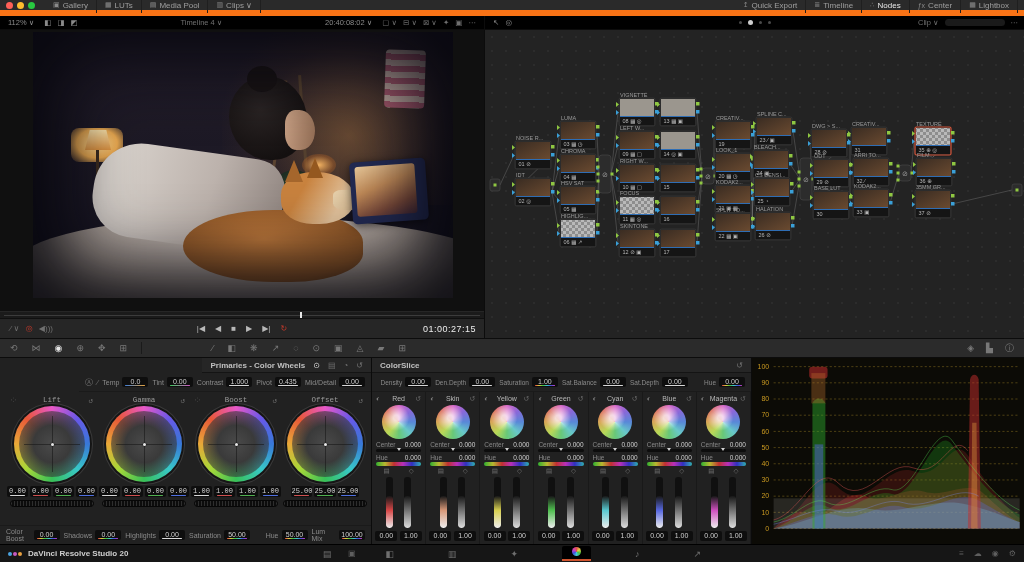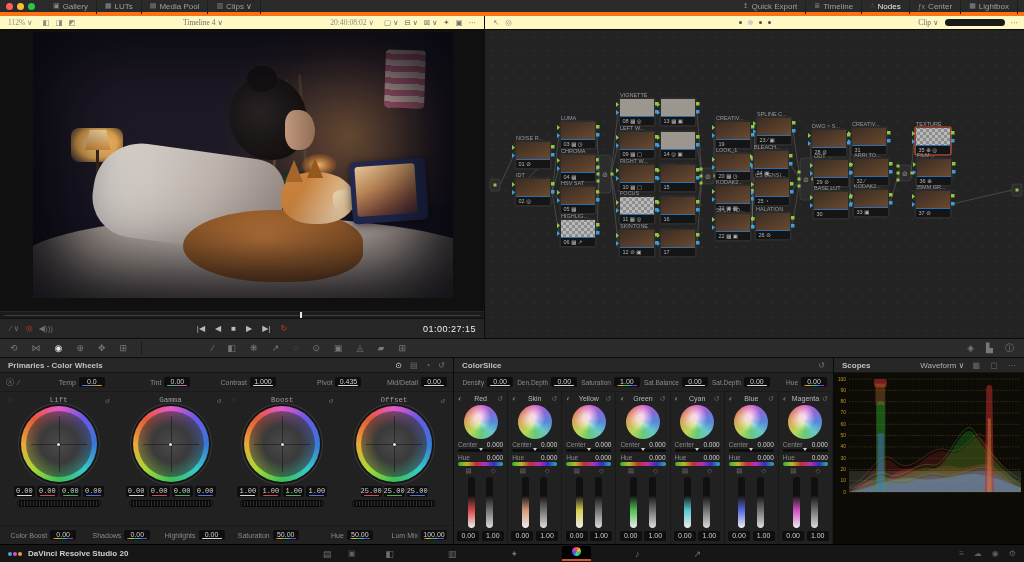--- a/index.html
+++ b/index.html
@@ -1,31 +1,31 @@
 <!DOCTYPE html>
 <html><head>
 <meta charset="utf-8">
 <style>
   * { margin:0; padding:0; box-sizing:border-box; }
   html,body { background:#000; }
   body { font-family:"Liberation Sans", sans-serif; }
   .app { position:relative; width:1024px; height:562px; background:#1d1d1d; color:#b5b5b5; font-size:8px; overflow:hidden; display:flex; flex-direction:column; }
 
   
-  .titlebar { height:16px; background:#2a2a2a; border-bottom:4px solid #f97316; display:flex; align-items:center; padding:0 6px; flex:0 0 auto; }
+  .titlebar { height:16px; background:#2a2a2a; border-bottom:6px solid #f97316; display:flex; align-items:center; padding:0 6px; flex:0 0 auto; }
   .traffic { display:flex; gap:4px; margin-right:10px; }
   .traffic span { width:7px; height:7px; border-radius:50%; display:block; }
   .tb-btn { display:flex; align-items:center; gap:3px; padding:0 8px; height:16px; color:#9f9f9f; cursor:default; border-right:1px solid #1f1f1f; }
   .tb-btn .ic { font-size:7px; color:#8a8a8a; }
   .tb-btn.active { color:#e8e8e8; }
   .tb-title { position:absolute; left:0; right:0; text-align:center; color:#d5d5d5; font-weight:bold; pointer-events:none; }
   .tb-right { margin-left:auto; display:flex; }
 
   
-  .subhead { height:14px; background:#fef9c3; border-bottom:1px solid #0c0c0c; display:flex; flex:0 0 auto; font-size:7.5px;font-family:Liberation Serif, serif; }
+  .subhead { height:14px; background:#000000; border-bottom:1px solid #0c0c0c; display:flex; flex:0 0 auto; font-size:7.5px; }
   .subhead .lefthalf { width:485px; display:flex; align-items:center; padding:0 6px; gap:6px; border-right:1px solid #0c0c0c; }
   .subhead .righthalf { flex:1; display:flex; align-items:center; padding:0 6px; gap:6px; position:relative; }
   .mini-btn { color:#8a8a8a; padding:0 2px; }
   .dim { color:#6f6f6f; }
   .spacer { flex:1; }
   .dots { position:absolute; left:0; right:0; display:flex; justify-content:center; gap:6px; align-items:center; pointer-events:none; }
   .dots i { width:3px; height:3px; border-radius:50%; background:#4a4a4a; }
   .dots i.on { width:5px; height:5px; background:#cfcfcf; }
 
   
@@ -54,21 +54,21 @@
   .palbar .on { color:#e8e8e8; }
   .palbar .right { margin-left:auto; display:flex; gap:12px; }
 
   
   .palettes { flex:1; display:flex; min-height:0; }
   .panel { background:#212121; border-right:1px solid #0b0b0b; display:flex; flex-direction:column; }
   .panel-head { height:15px; background:#262626; border-bottom:1px solid #141414; display:flex; align-items:center; padding:0 8px; color:#c0c0c0; font-weight:bold; font-size:8px; flex:0 0 auto; }
   .panel-head .hic { font-weight:normal; color:#707070; margin-left:8px; }
   .panel-head .hic.on { color:#d8d8d8; }
 
-  .p-primaries { width:454px; }
+  .p-primaries { width:372px;align-items:flex-end; }
   .fieldrow { display:flex; align-items:center; padding:0 6px; height:19px; gap:4px; border-bottom:1px solid #1a1a1a; }
   .fld { display:flex; align-items:center; gap:3px; flex:1; justify-content:flex-end; }
   .fld .lb { color:#8a8a8a; font-size:7px; }
   .valbox { background:#0e0e0e; border-radius:2px; color:#cfcfcf; font-size:7px; padding:1px 0 2px; text-align:center; min-width:26px; position:relative; }
   .valbox i { position:absolute; left:3px; right:3px; bottom:1px; height:1.5px; display:block; border-radius:1px; }
   .ul-white { background:#d8d8d8; }
   .ul-temp { background:linear-gradient(90deg,#3f7fd9,#e8a33d); }
   .ul-tint { background:linear-gradient(90deg,#3fc95f,#d459c8); }
   .ul-rainbow { background:linear-gradient(90deg,#e04040,#e0d040,#40c040,#40c8d8,#4050e0,#d040c0); }
 
@@ -1218,25 +1218,20 @@
             </div>
             <div class="cvals">
               <span class="valbox">0.00</span>
               <span class="valbox">1.00</span>
             </div>
           </div>
         </div>
     </div>
 
     <div class="panel p-scopes">
-      <div class="panel-head">
-        <span>Scopes</span>
-        <span class="scope-mode">Waveform ∨</span>
-        <span id="scopeicons"><span class="hic"> ▦</span><span class="hic"> ▢</span><span class="hic"> ⋯</span></span>
-      </div>
       <div class="scopebody">
         <svg id="scopesvg" viewBox="0 0 252 170" preserveAspectRatio="none">
           <g id="scopegrid">
               <line x1="20" x2="248" y1="8" y2="8" stroke="#8a7220" stroke-width="0.6" stroke-dasharray="2 2" opacity="0.8"></line>
               <text x="16" y="10" text-anchor="end" font-size="6.5" fill="#c89820" font-family="Liberation Sans, sans-serif">100</text>
               <line x1="20" x2="248" y1="23" y2="23" stroke="#8a7220" stroke-width="0.6" stroke-dasharray="2 2" opacity="0.8"></line>
               <text x="16" y="25" text-anchor="end" font-size="6.5" fill="#c89820" font-family="Liberation Sans, sans-serif">90</text>
               <line x1="20" x2="248" y1="38" y2="38" stroke="#8a7220" stroke-width="0.6" stroke-dasharray="2 2" opacity="0.8"></line>
               <text x="16" y="40" text-anchor="end" font-size="6.5" fill="#c89820" font-family="Liberation Sans, sans-serif">80</text>
               <line x1="20" x2="248" y1="53" y2="53" stroke="#8a7220" stroke-width="0.6" stroke-dasharray="2 2" opacity="0.8"></line>

